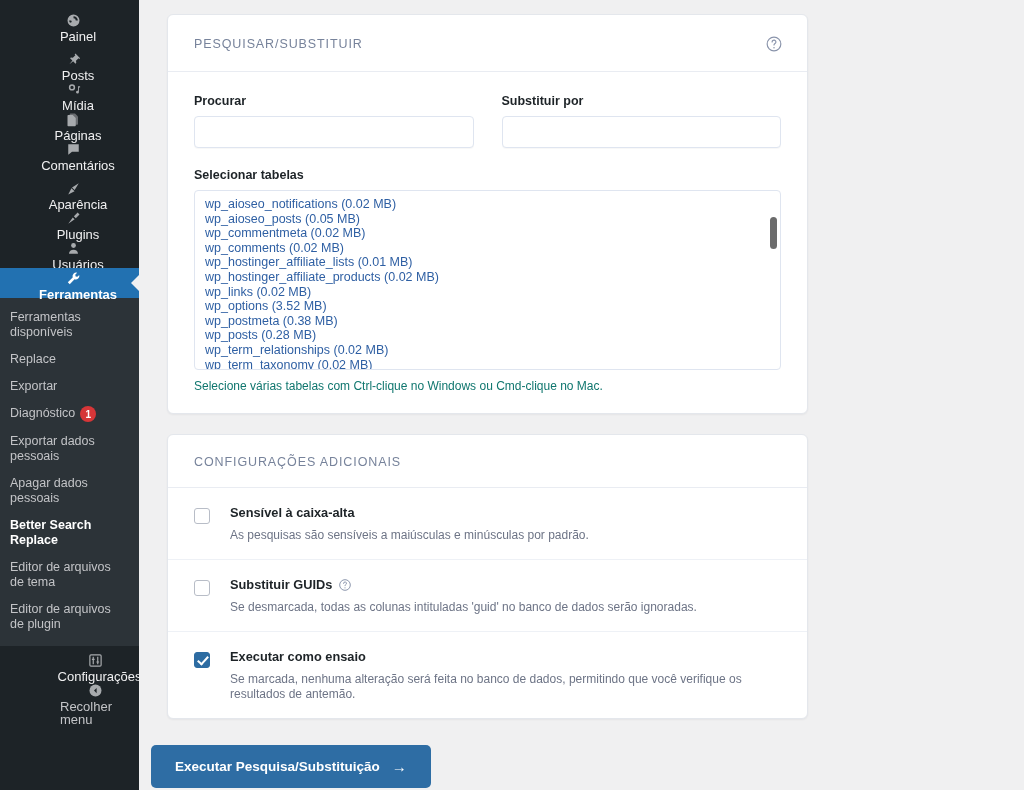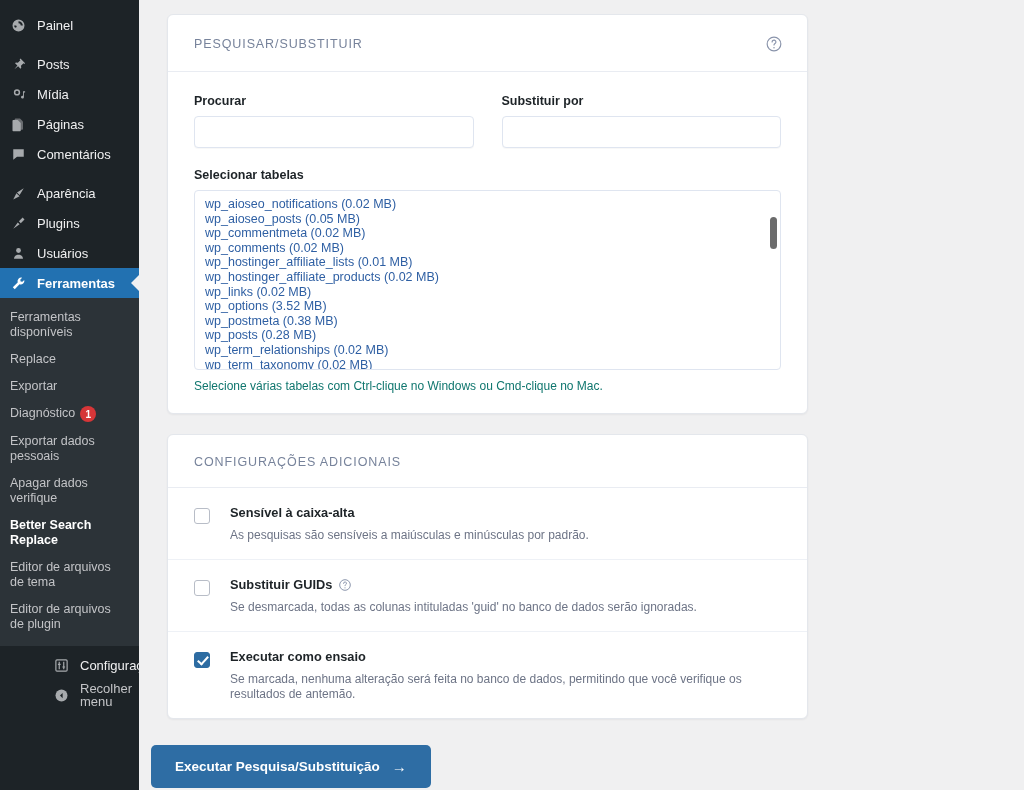--- a/index.html
+++ b/index.html
@@ -19,20 +19,21 @@
     overflow: hidden;
   }
   .menu-top { padding-top: 10px; }
   .menu-item {
     display: flex; align-items: center;
     height: 30px;
     padding-left: 8px;
     color: #f0f0f1;
     font-size: 13px;
     position: relative;
+    flex-direction: column;
   }
   .menu-item .mlabel { margin-left: 9px; line-height: 1; }
   .menu-icon {
     width: 20px; height: 20px;
     display: flex; align-items: center; justify-content: center;
     color: #a7aaad;
     flex: 0 0 20px;
   }
   .menu-icon svg { display: block; }
   .menu-item.active {
@@ -348,21 +349,21 @@
     <div class="sub-item">
       <span>Exportar</span>
     </div>
     <div class="sub-item">
       <span>Diagnóstico</span><span class="badge">1</span>
     </div>
     <div class="sub-item">
       <span>Exportar dados pessoais</span>
     </div>
     <div class="sub-item">
-      <span>Apagar dados verifique</span>
+      <span>Apagar dados pessoais</span>
     </div>
     <div class="sub-item current">
       <span>Better Search Replace</span>
     </div>
     <div class="sub-item">
       <span>Editor de arquivos de tema</span>
     </div>
     <div class="sub-item">
       <span>Editor de arquivos de plugin</span>
     </div>

